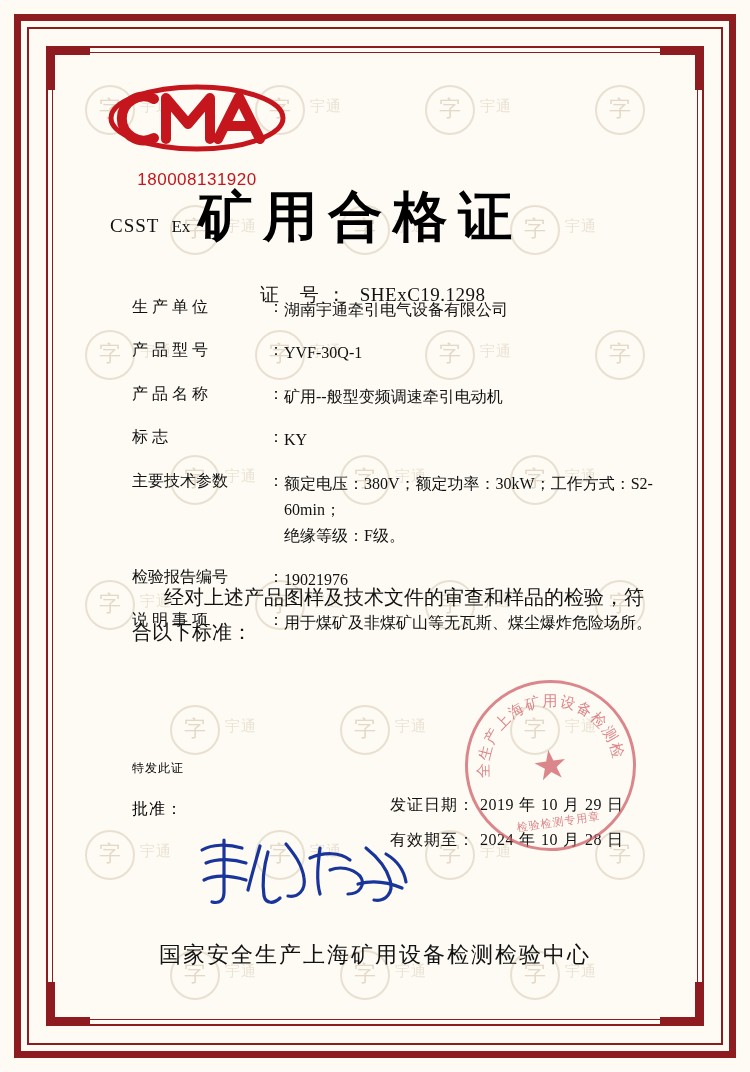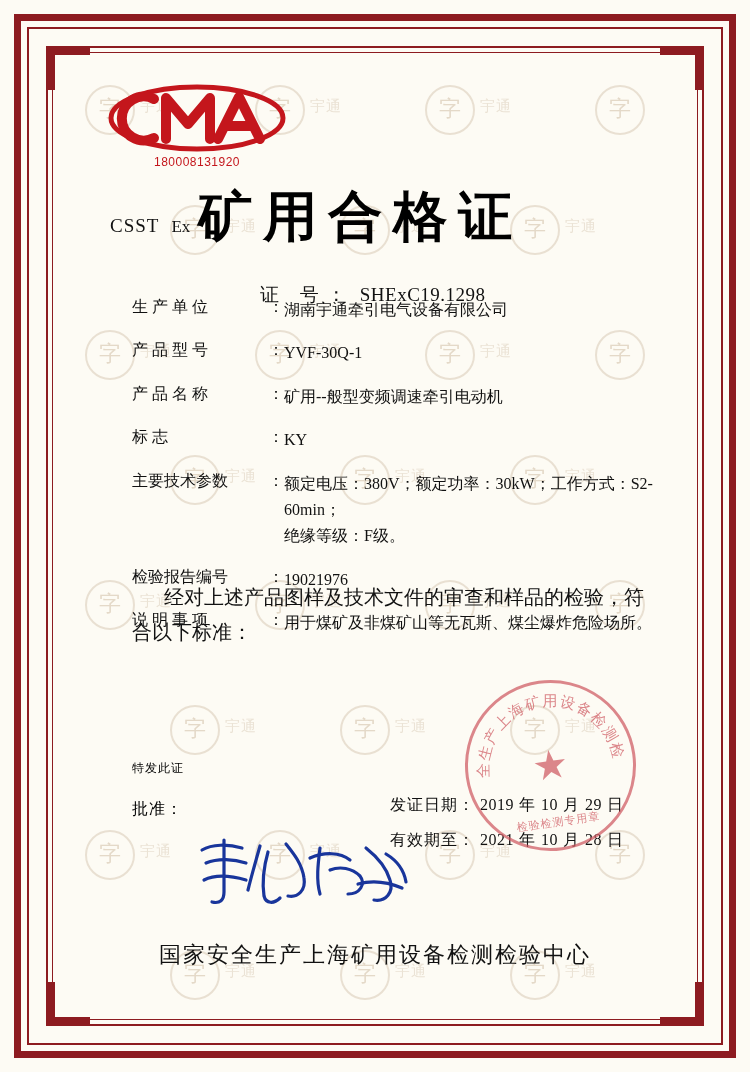--- a/index.html
+++ b/index.html
@@ -97,24 +97,24 @@
   .cma-logo {
     position: absolute;
     left: 42px;
     top: 22px;
     width: 190px;
     text-align: center;
   }
   .cma-logo svg { display: block; }
   .cma-number {
     color: #c4161c;
-    font-size: 12px;
+    font-size: 17px;
     letter-spacing: .5px;
     font-family: "Liberation Sans", sans-serif;
-    margin-top: 1px;
+    margin-top: 16px;
   }
 
   
   .title-row {
     position: absolute;
     left: 50px;
     top: 129px;
     display: flex;
     align-items: flex-end;
   }
@@ -456,21 +456,21 @@
         <span>发证日期</span><span>：</span>
         <span class="num">2019</span>
         <span>年</span>
         <span class="num">10</span>
         <span>月</span>
         <span class="num">29</span>
         <span>日</span>
       </div>
       <div class="row">
         <span>有效期至</span><span>：</span>
-        <span class="num">2021</span>
+        <span class="num">2024</span>
         <span>年</span>
         <span class="num">10</span>
         <span>月</span>
         <span class="num">28</span>
         <span>日</span>
       </div>
     </div>
 
     <div class="seal">
       <div class="seal-star">★</div>

